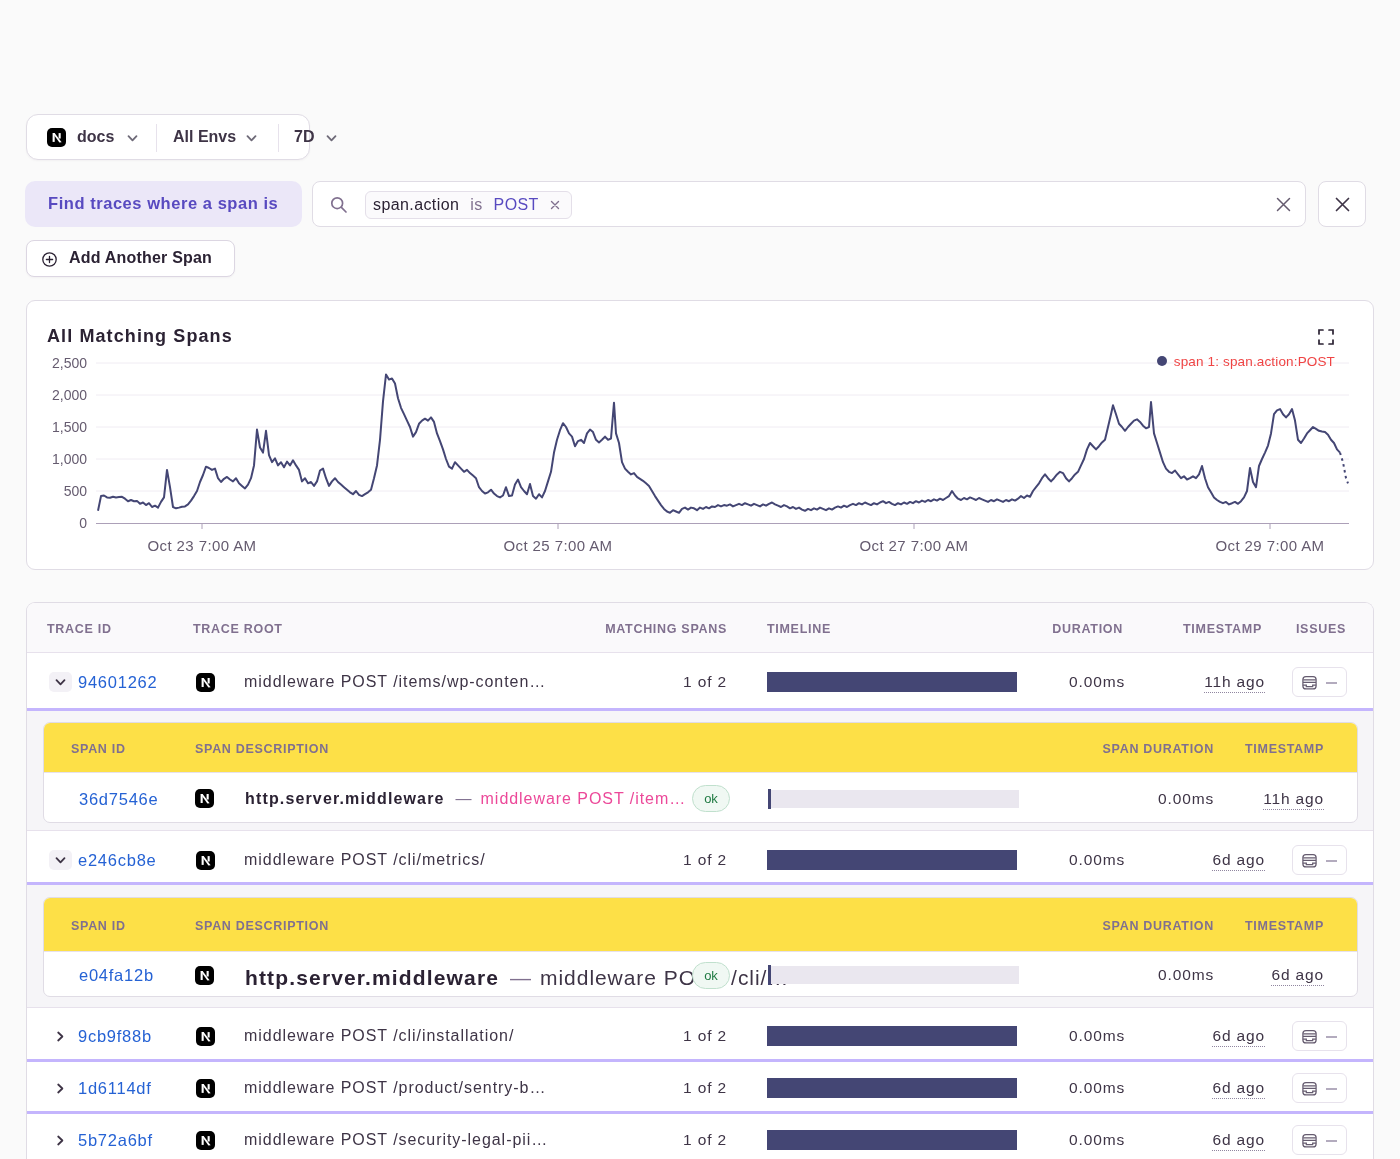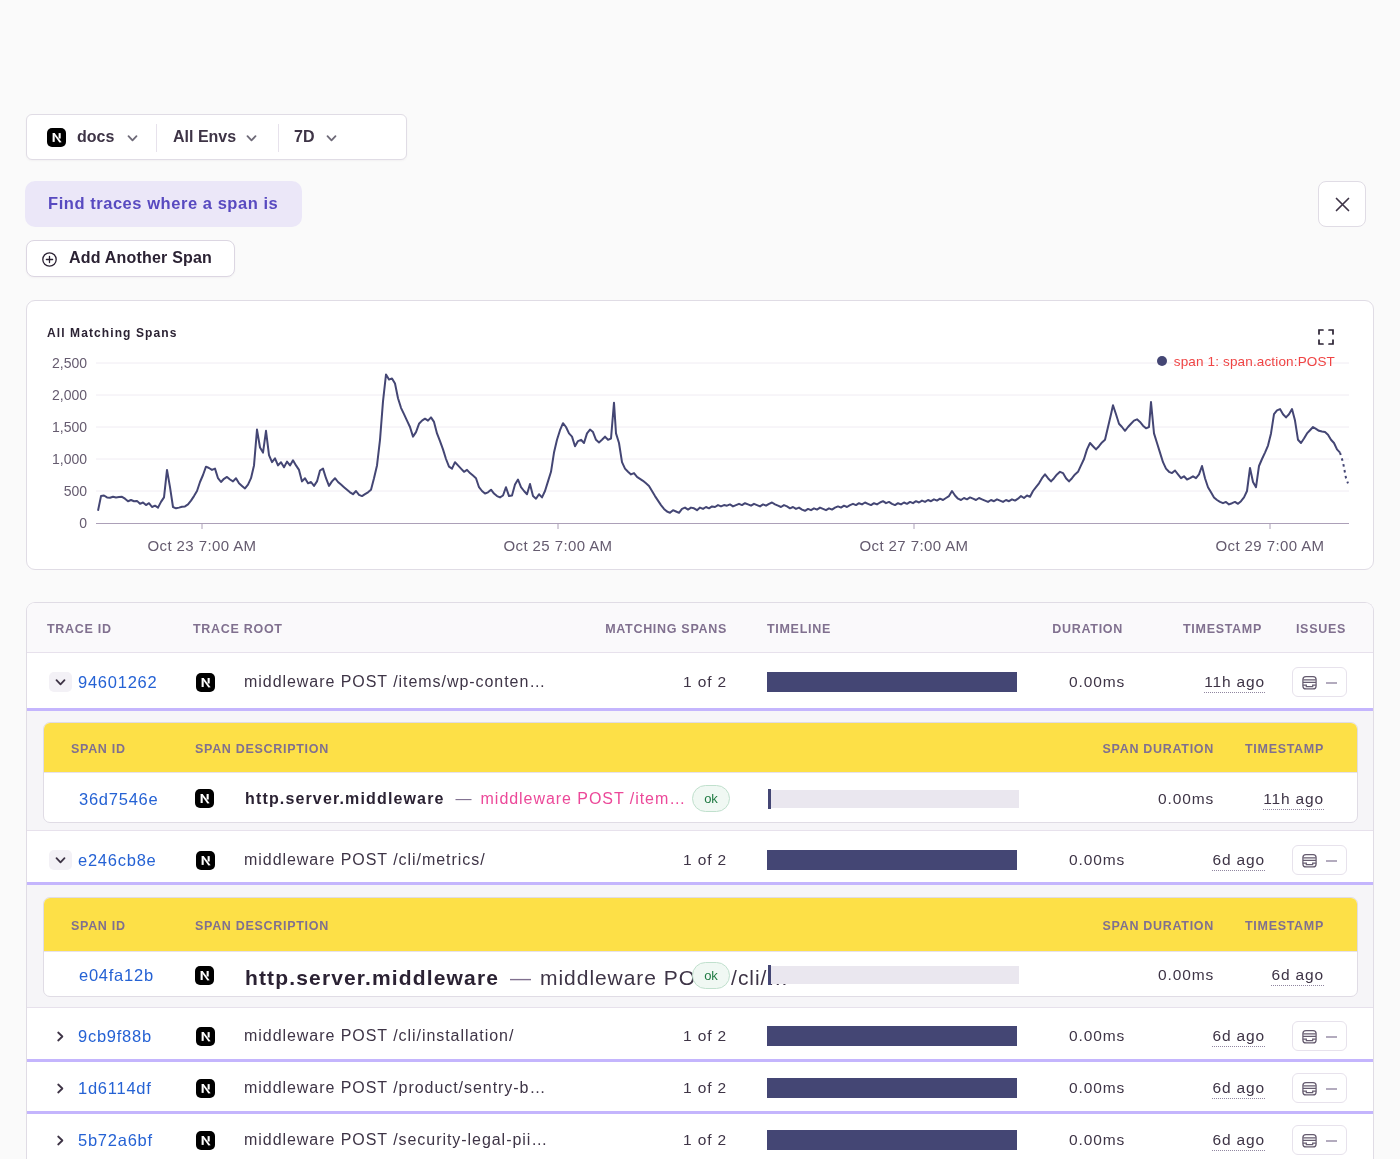--- a/index.html
+++ b/index.html
@@ -7,36 +7,36 @@
 #page { position:relative; width:1400px; height:1159px; }
 
 #hdr { position:absolute; left:0; top:0; width:1400px; height:87px; background:#faf9fb; border-bottom:1px solid #e0dce5; }
 #title { position:absolute; left:26px; top:23px; font-size:28px; font-weight:700; color:#2b2233; letter-spacing:2.1px; }
 #helpq { position:absolute; left:139px; top:36px; width:17px; height:17px; border:1.5px solid #b5a9c2; border-radius:50%; color:#9286a0; font-size:11px; font-weight:700; text-align:center; line-height:15px; }
 #beta { position:absolute; left:173px; top:34px; width:44px; height:18px; border-radius:9px; background:linear-gradient(90deg,#7a5ae0,#c33fb0 55%,#ee2d8a); color:#fff; font-size:11.5px; font-weight:700; text-align:center; line-height:17px; }
 #fbbtn { position:absolute; left:1186px; top:21px; width:180px; height:37px; background:#fff; border:1px solid #dcd6e2; border-radius:8px; box-shadow:0 1px 2px rgba(43,34,51,0.04); }
 #fbbtn .txt { position:absolute; left:44px; top:8px; font-size:16px; font-weight:700; color:#2b2233; letter-spacing:0.3px; }
 #fbbtn svg { position:absolute; left:14px; top:9px; }
 
-#filterbar { position:absolute; left:26px; top:114px; width:381px; height:46px; background:#fff; border:1px solid #e0dce5; border-radius:6px; box-shadow:0 1px 2px rgba(43,34,51,0.04); }
+#filterbar { position:absolute; left:26px; top:114px; width:284px; height:46px; background:#fff; border:1px solid #e0dce5; border-radius:12px; box-shadow:0 1px 2px rgba(43,34,51,0.04); }
 .fdiv { position:absolute; top:9px; width:1px; height:28px; background:#e7e2ec; }
 .ftxt { position:absolute; top:13px; font-size:16px; font-weight:700; color:#3e3446; }
 .chev { position:absolute; width:11px; height:11px; }
 
 #findlbl { position:absolute; left:25px; top:181px; width:277px; height:46px; background:#ebe7f8; border-radius:10px; }
 #findlbl span { position:absolute; left:23px; top:13px; font-size:16.5px; font-weight:700; color:#584ac0; letter-spacing:0.55px; }
 #searchbox { position:absolute; left:312px; top:181px; width:994px; height:46px; background:#fff; border:1px solid #e0dce5; border-radius:8px; }
 #token { position:absolute; left:52px; top:9px; height:28px; background:#fbfafc; border:1px solid #e4dfe9; border-radius:6px; padding:0 11px 0 7px; display:flex; align-items:center; gap:11px; font-size:16px; letter-spacing:0.4px; }
 #clearx { position:absolute; left:962px; top:14px; }
 #bigx { position:absolute; left:1318px; top:181px; width:48px; height:46px; background:#fff; border:1px solid #e0dce5; border-radius:8px; }
 #addspan { position:absolute; left:26px; top:240px; width:209px; height:37px; background:#fff; border:1px solid #dcd6e2; border-radius:8px; box-shadow:0 1px 2px rgba(43,34,51,0.04); }
 #addspan .txt { position:absolute; left:42px; top:8px; font-size:16px; font-weight:700; color:#2b2233; letter-spacing:0.2px; }
 
 #chartpanel { position:absolute; left:26px; top:300px; width:1348px; height:270px; background:#fff; border:1px solid #e0dce5; border-radius:9px; }
-#charttitle { position:absolute; left:20px; top:25px; font-size:12px; font-weight:700; color:#2b2233; letter-spacing:1.1px; }
+#charttitle { position:absolute; left:20px; top:25px; font-size:18px; font-weight:700; color:#2b2233; letter-spacing:1.1px; }
 #legend { position:absolute; right:38px; top:53px; font-size:13.5px; color:#ef4444; letter-spacing:0.15px; }
 #legend i { display:inline-block; width:10px; height:10px; border-radius:50%; background:#444674; margin-right:7px; }
 
 #tbl { position:absolute; left:26px; top:602px; width:1348px; height:561px; background:#fff; border:1px solid #e0dce5; border-radius:9px 9px 0 0; border-bottom:none; overflow:hidden; }
 .th { font-size:12.5px; font-weight:700; color:#80708f; letter-spacing:0.7px; }
 .thead { position:absolute; left:0; width:1346px; background:#faf9fb; border-bottom:1px solid #e7e1ec; }
 .row { position:absolute; left:0; width:1346px; background:#fff; }
 .rowb { border-bottom:3px solid #c4b5fd; }
 .band { position:absolute; left:0; width:1346px; background:#f6f5f8; border-bottom:1px solid #e7e1ec; }
 .subpanel { position:absolute; left:16px; width:1315px; background:#fff; border:1px solid #e0dce5; border-radius:7px; overflow:hidden; }
@@ -71,20 +71,37 @@
       </svg>
   <div class="fdiv" style="left:251px;"></div>
   <div class="ftxt" style="left:267px;">7D</div>
   <svg class="chev" style="left:299px;top:18px;" viewBox="0 0 11 11" fill="none" stroke="#6e6a78" stroke-width="1.8" stroke-linecap="round" stroke-linejoin="round">
         <path d="M1.5 3.2 L5.5 7.4 L9.5 3.2"></path>
       </svg>
 </div>
 <div id="findlbl">
       <span>Find traces where a span is</span>
     </div>
+<div id="searchbox">
+  <svg style="position:absolute;left:17px;top:14px;" width="18" height="18" viewBox="0 0 18 18" fill="none" stroke="#80708f" stroke-width="1.7">
+        <circle cx="7.2" cy="7.2" r="5.4"></circle>
+        <path d="M11.4 11.4 L16 16" stroke-linecap="round"></path>
+      </svg>
+  <div id="token">
+    <span style="color:#2b2233;">span.action</span>
+    <span style="color:#80708f;">is</span>
+    <span style="color:#584ac0;">POST</span>
+    <svg width="10" height="10" viewBox="0 0 10 10" stroke="#80708f" stroke-width="1.4" stroke-linecap="round">
+          <path d="M1.5 1.5 L8.5 8.5 M8.5 1.5 L1.5 8.5"></path>
+        </svg>
+  </div>
+  <svg id="clearx" width="17" height="17" viewBox="0 0 17 17" stroke="#655b6f" stroke-width="1.5" stroke-linecap="round">
+        <path d="M2.5 2.5 L14.5 14.5 M14.5 2.5 L2.5 14.5"></path>
+      </svg>
+</div>
 <div id="bigx">
   <svg style="position:absolute;left:15px;top:14px;" width="17" height="17" viewBox="0 0 17 17" stroke="#3e3446" stroke-width="1.7" stroke-linecap="round">
         <path d="M2.5 2.5 L14.5 14.5 M14.5 2.5 L2.5 14.5"></path>
       </svg>
 </div>
 <div id="addspan">
   <svg style="position:absolute;left:15px;top:11px;" width="15" height="15" viewBox="0 0 15 15" fill="none" stroke="#2b2233" stroke-width="1.3">
         <circle cx="7.5" cy="7.5" r="6.7"></circle>
         <path d="M7.5 4.4 L7.5 10.6 M4.4 7.5 L10.6 7.5" stroke-linecap="round"></path>
       </svg>

